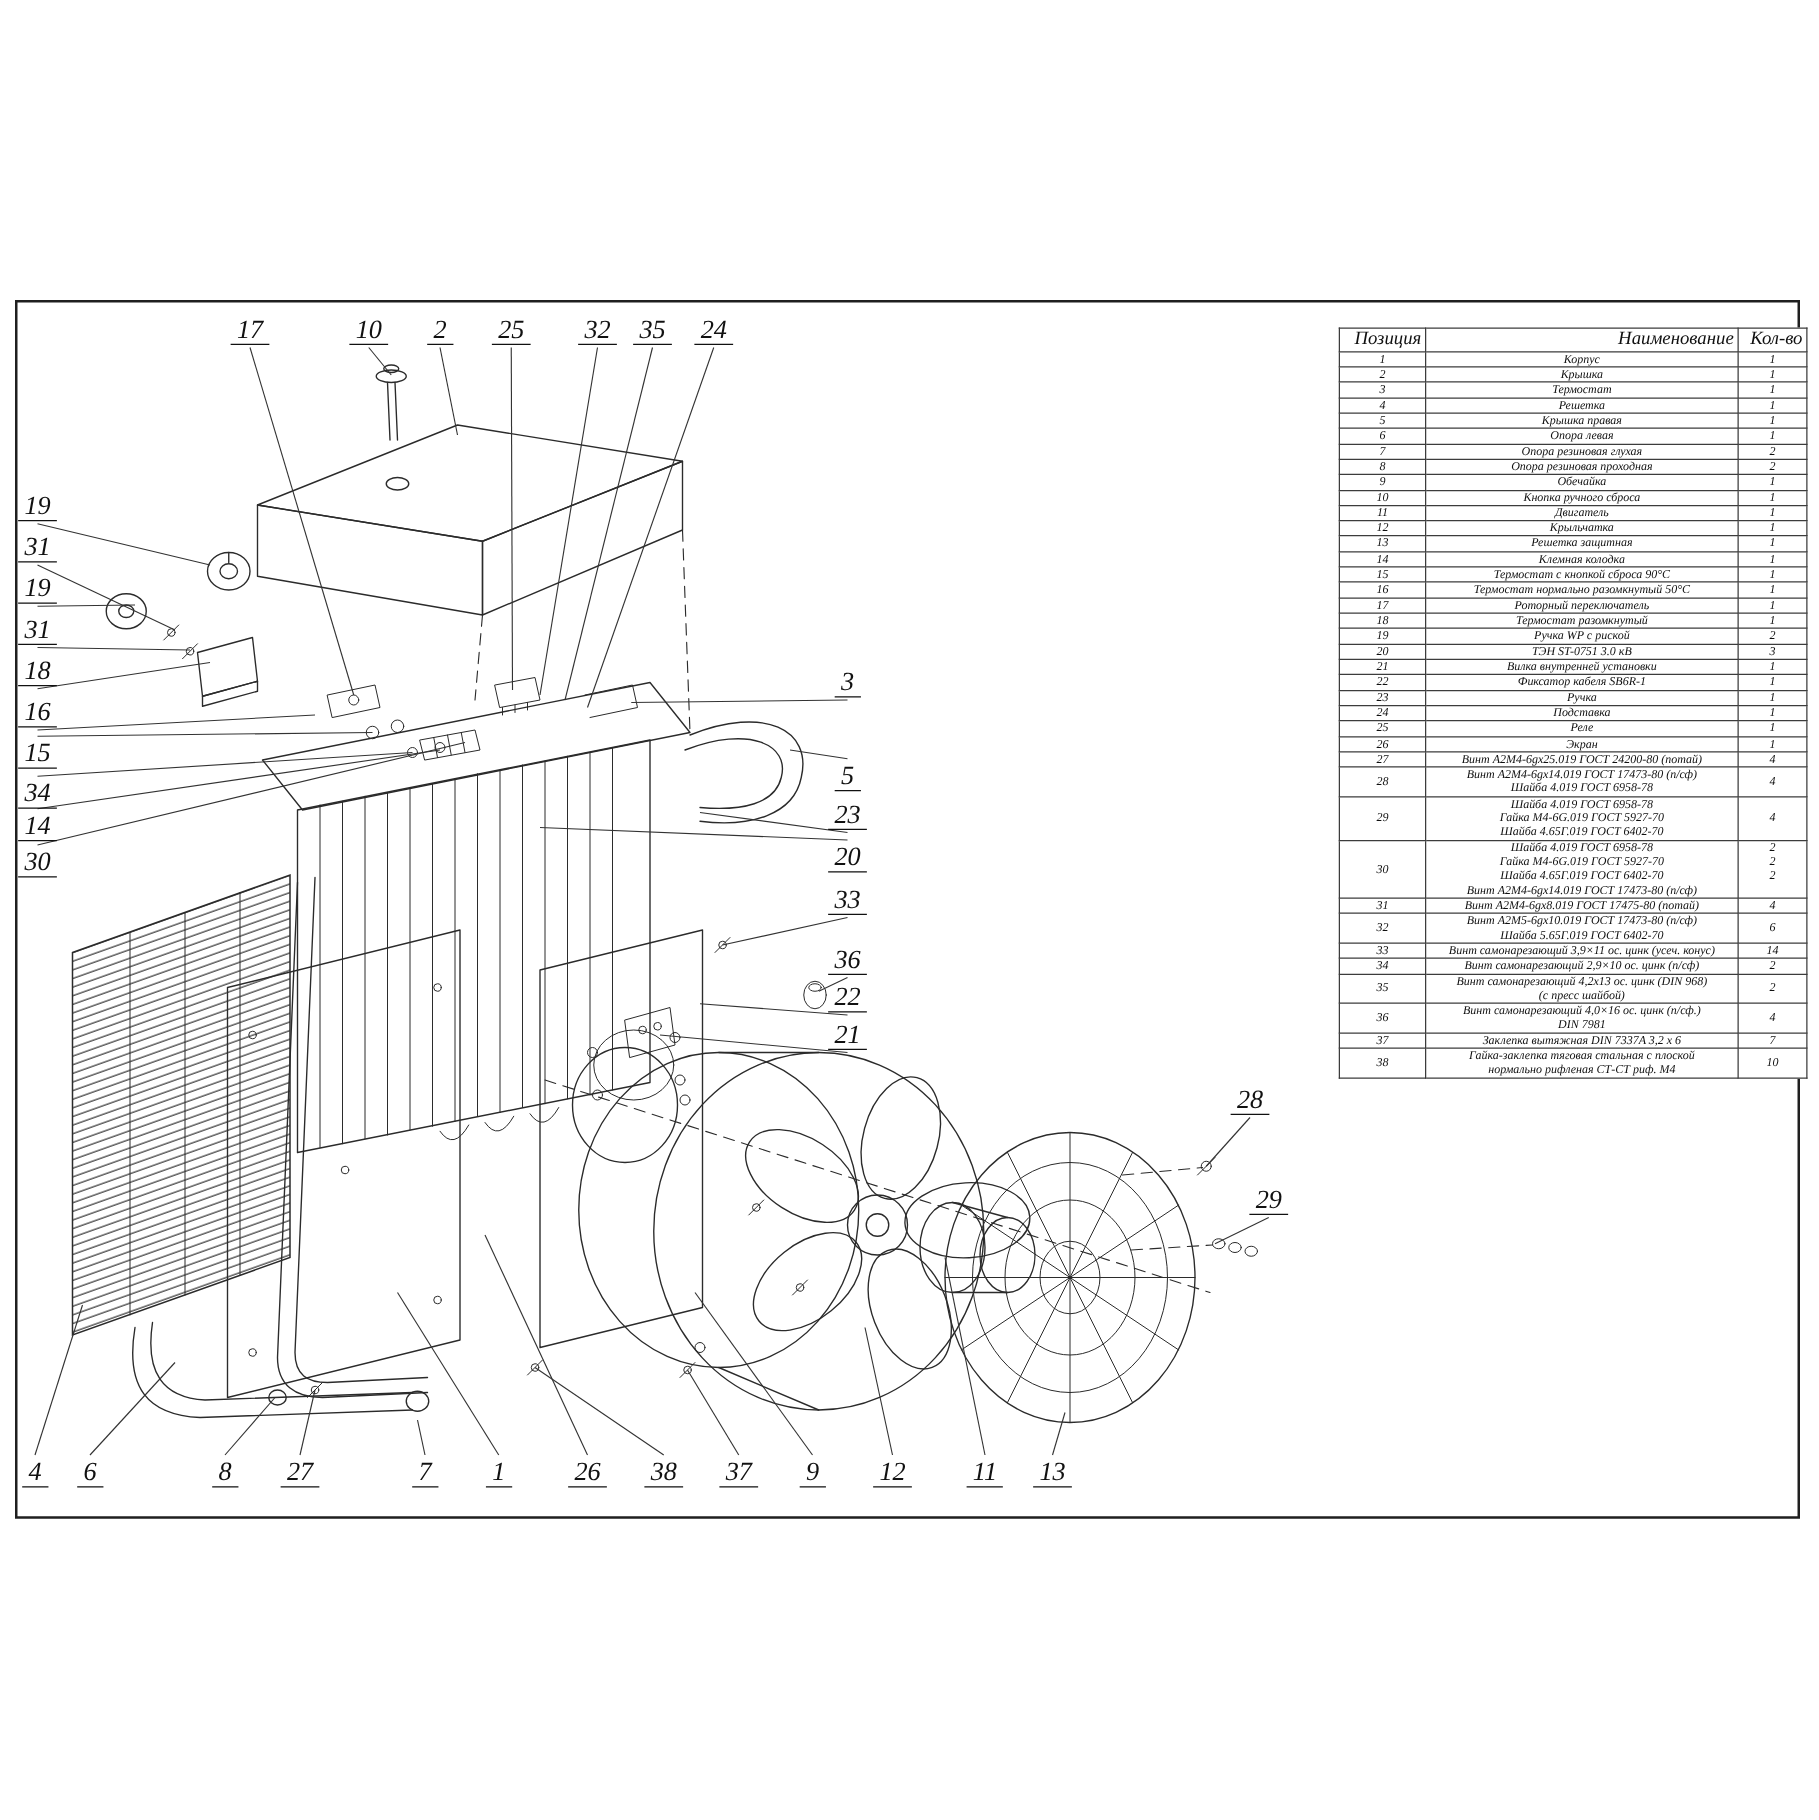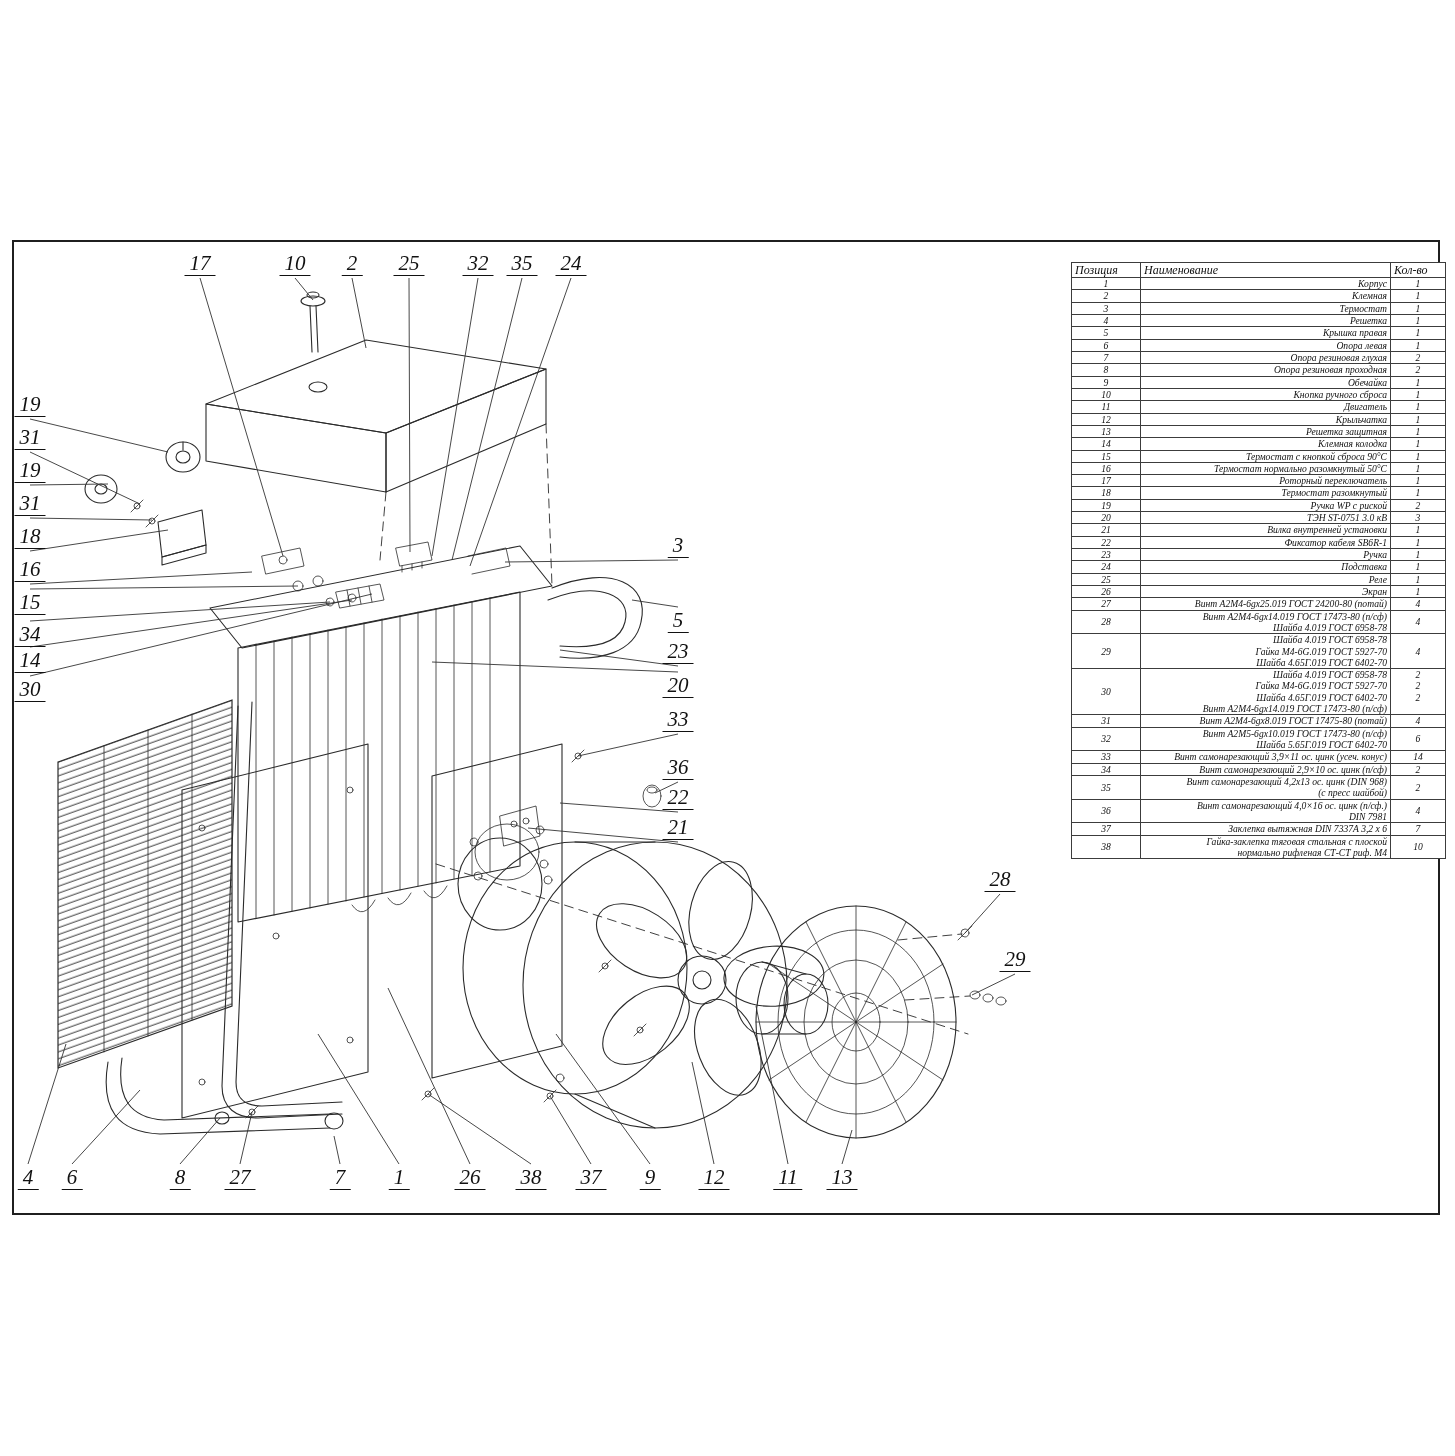--- a/index.html
+++ b/index.html
@@ -23,23 +23,23 @@
   }
   table.parts-table{
     position:absolute;left:1071px;top:262px;width:369px;
     border-collapse:collapse;table-layout:fixed;
     font-style:italic;font-size:9.6px;line-height:1.18;color:#101010;background:#fff;
   }
   .parts-table th,.parts-table td{
     border:1px solid #3c3c3c;padding:0 3px;vertical-align:middle;
     overflow:hidden;white-space:nowrap;
   }
-  .parts-table th{font-weight:normal;text-align:left;font-size:12px}
+  .parts-table th{font-weight:normal;text-align:right;font-size:15px}
   .c-pos{width:62px;text-align:center}
-  .c-name{width:243px;text-align:right}
+  .c-name{width:243px;text-align:center}
   .c-qty{width:48px;text-align:center}
 </style>
 </head>
 <body>
 
 <div class="sheet-frame"></div>
 
 <svg class="drawing" viewBox="0 0 1455 1456" xmlns="http://www.w3.org/2000/svg">
   <defs>
     <pattern id="slats" width="10" height="6.5" patternUnits="userSpaceOnUse" patternTransform="rotate(-19.6)">
@@ -357,21 +357,21 @@
         <td class="c-name">
           <div>Корпус</div>
         </td>
         <td class="c-qty">
           <div>1</div>
         </td>
       </tr>
       <tr>
         <td class="c-pos">2</td>
         <td class="c-name">
-          <div>Клемная</div>
+          <div>Крышка</div>
         </td>
         <td class="c-qty">
           <div>1</div>
         </td>
       </tr>
       <tr>
         <td class="c-pos">3</td>
         <td class="c-name">
           <div>Термостат</div>
         </td>

